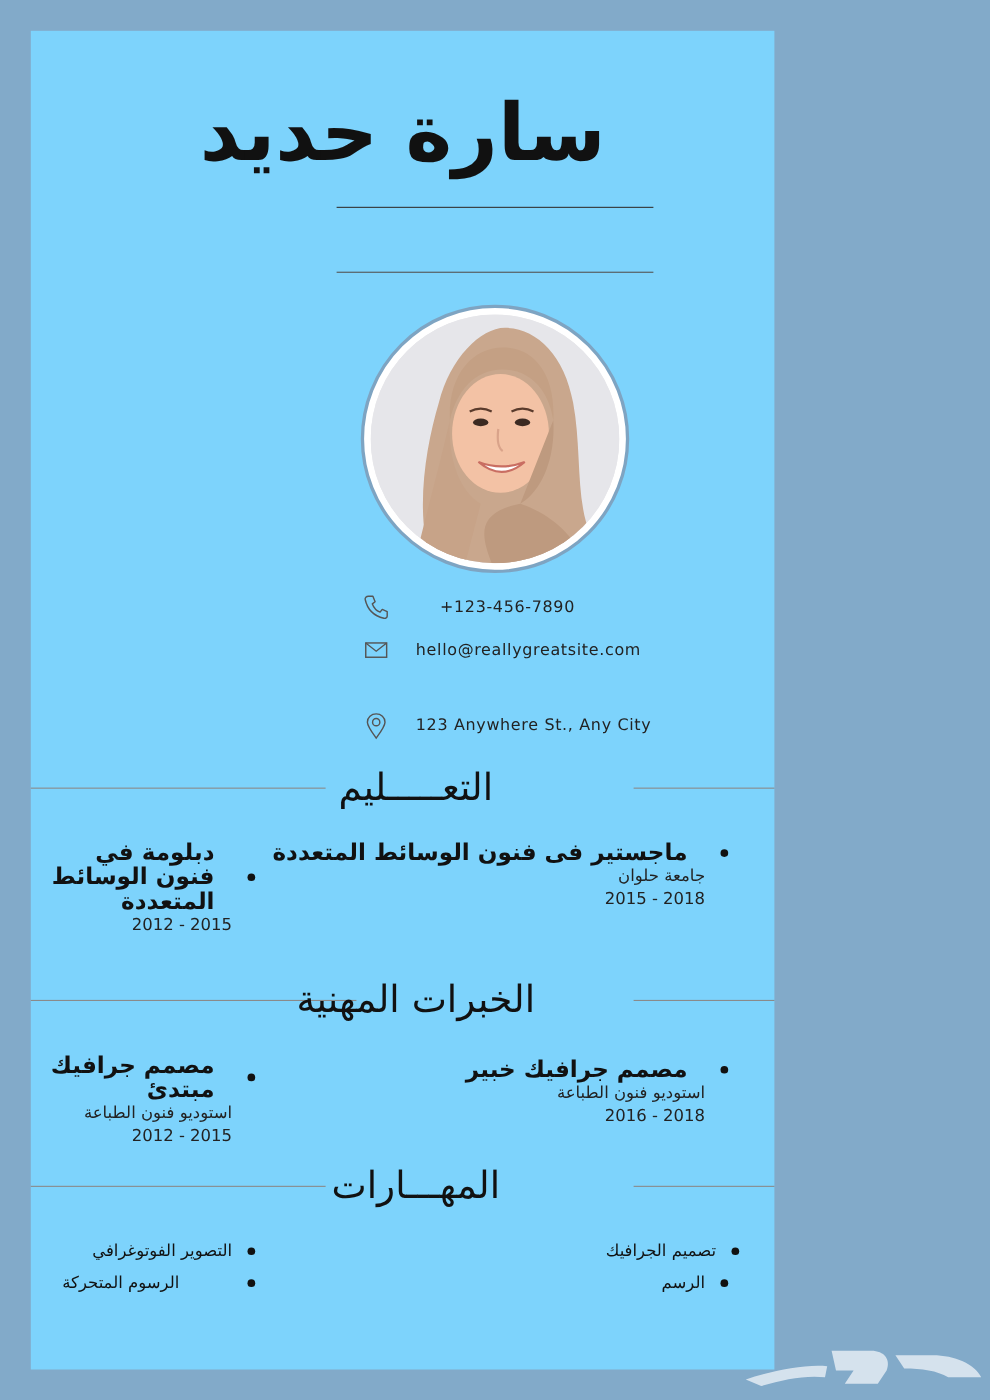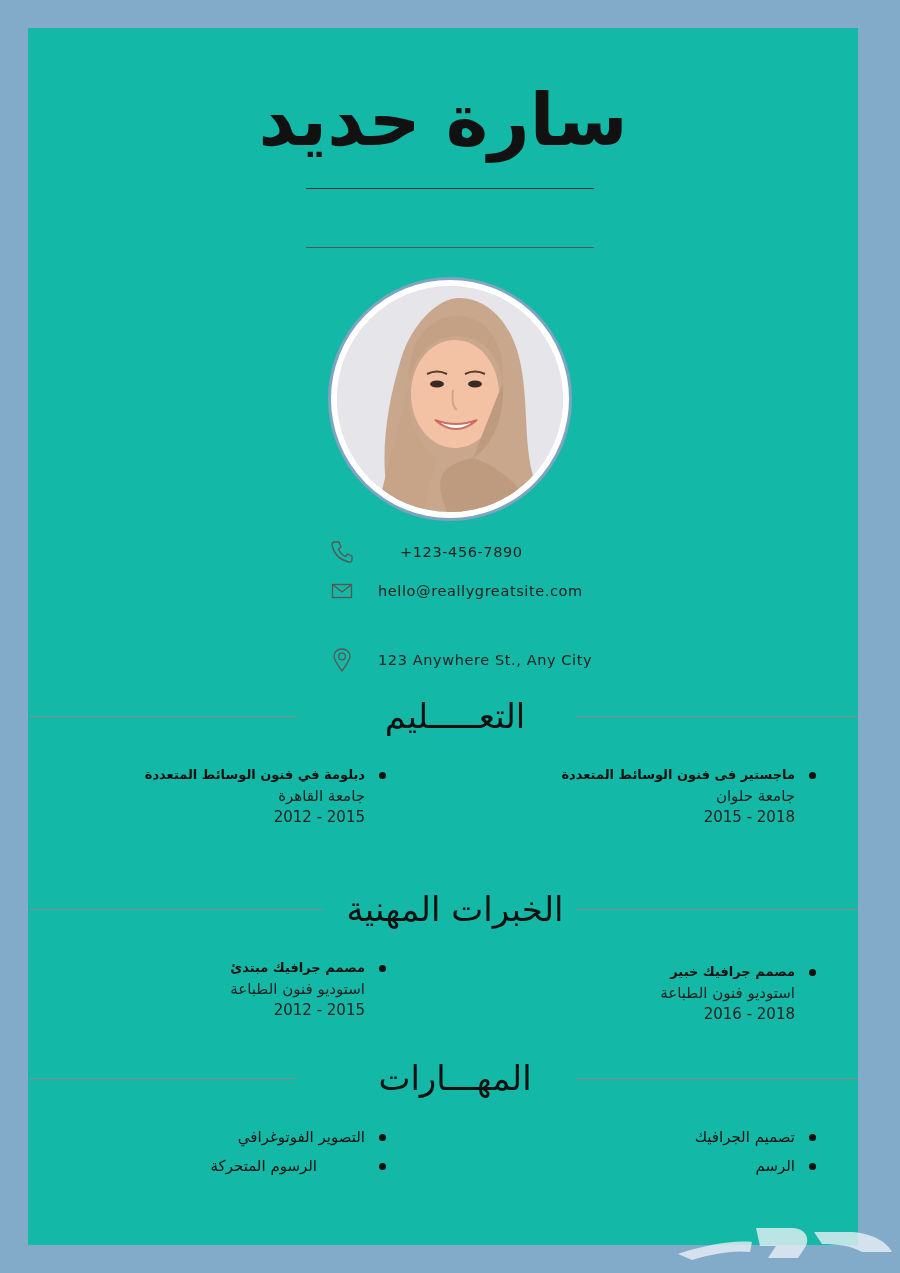--- a/index.html
+++ b/index.html
@@ -6,22 +6,22 @@
     html, body {
       width: 900px; height: 1273px;
       background: #82aac9;
       overflow: hidden;
       font-family: "DejaVu Sans", sans-serif;
       color: #111;
     }
     .page {
       position: absolute;
       left: 28px; top: 28px;
-      width: 830px; height: 1217px;
-      background: #14b8a6;
+      width: 676px; height: 1217px;
+      background: #7dd3fc;
     }
     .name {
       position: absolute;
       left: 0; right: 0; top: 52px;
       text-align: center;
       font-size: 72px; font-weight: bold;
       line-height: 80px;
       direction: rtl;
       letter-spacing: 1px;
     }
@@ -96,22 +96,23 @@
       margin-left: 24px;
     }
 
     .entry {
       position: absolute;
       direction: rtl;
       text-align: right;
     }
     .entry .head {
       display: flex; align-items: center;
-      font-size: 13px; font-weight: bold;
+      font-size: 21px; font-weight: bold;
       line-height: 22px;
+      gap: 16px;
     }
     .entry .bullet {
       width: 7px; height: 7px; border-radius: 50%;
       background: #111;
       margin-left: 14px;
       flex: none;
     }
     .entry .sub {
       margin-right: 21px;
       font-size: 15px; line-height: 21px;
@@ -219,21 +220,20 @@
       </div>
     <div class="sub">جامعة حلوان</div>
     <div class="years">2015 - 2018</div>
   </div>
 
   <div class="entry" style="right:472px; top:736px;">
     <div class="head">
         <span class="bullet"></span>
         <span>دبلومة في فنون الوسائط المتعددة</span>
       </div>
-    <div class="sub">جامعة القاهرة</div>
     <div class="years">2012 - 2015</div>
   </div>
 
   <div class="sec-head" style="top:856px;">
     <div class="line" style="left:0; width:296px;"></div>
     <div class="line" style="left:548px; right:0;"></div>
     <div class="label">الخبرات المهنية</div>
   </div>
 
   <div class="entry" style="right:42px; top:933px;">
@@ -253,21 +253,21 @@
     <div class="sub">استوديو فنون الطباعة</div>
     <div class="years">2012 - 2015</div>
   </div>
 
   <div class="sec-head" style="top:1025px;">
     <div class="line" style="left:0; width:268px;"></div>
     <div class="line" style="left:548px; right:0;"></div>
     <div class="label">المهـــارات</div>
   </div>
 
-  <div class="skill" style="right:42px; top:1098px;text-align:right;">
+  <div class="skill" style="right:32px; top:1098px;text-align:right;">
     <span class="bullet"></span>
       <span>تصميم الجرافيك</span>
   </div>
   <div class="skill" style="right:42px; top:1127px;">
     <span class="bullet"></span>
       <span>الرسم</span>
   </div>
   <div class="skill" style="right:472px; top:1098px;">
     <span class="bullet"></span>
       <span>التصوير الفوتوغرافي</span>

